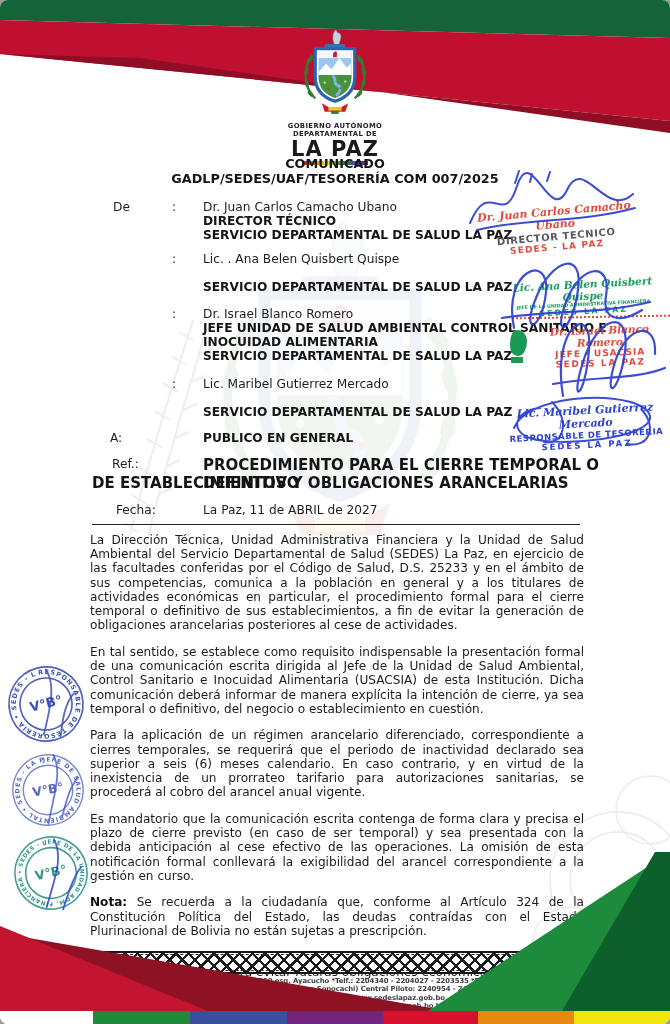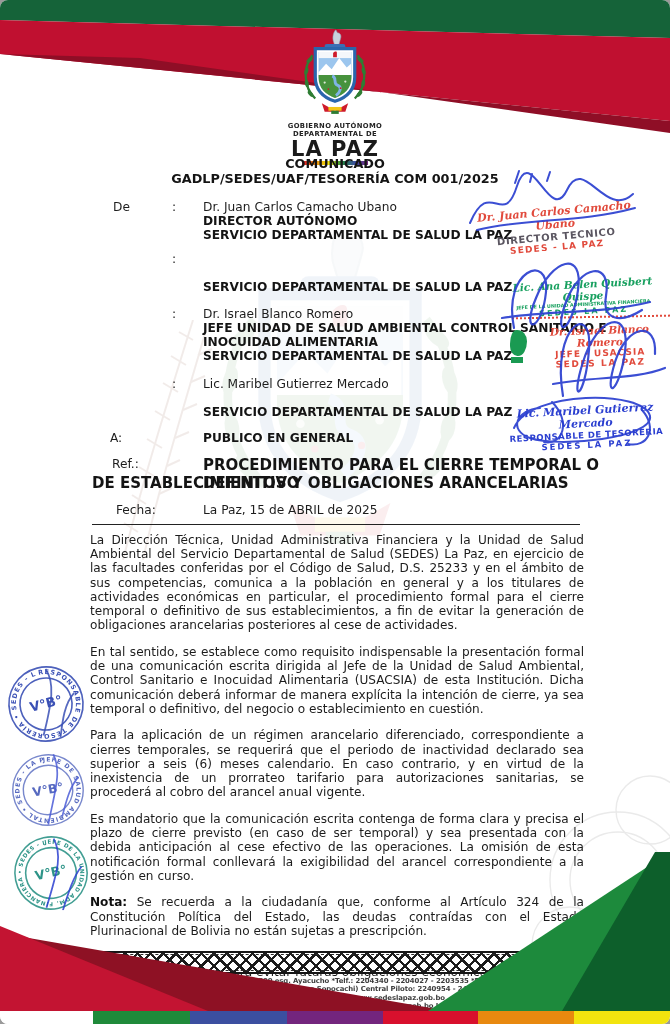--- a/index.html
+++ b/index.html
@@ -131,49 +131,50 @@
         <use href="#emblem-g"></use>
       </svg>
     <div class="org-small">GOBIERNO AUTÓNOMO</div>
     <div class="org-small">DEPARTAMENTAL DE</div>
     <div class="org-big">LA PAZ</div>
     <div class="rainbow"></div>
   </div>
 
   <div class="titleblock">
     <div>COMUNICADO</div>
-    <div>GADLP/SEDES/UAF/TESORERÍA COM 001/2025</div>
+    <div>GADLP/SEDES/UAF/TESORERÍA COM 007/2025</div>
   </div>
 
   <div class="lab" style="left:113px;top:200px">De</div>
   <div class="lab" style="left:172px;top:200px">:</div>
   <div class="val" style="left:203px;top:200px">Dr. Juan Carlos Camacho Ubano</div>
-  <div class="valb" style="left:203px;top:214px">DIRECTOR AUTÓNOMO</div>
+  <div class="valb" style="left:203px;top:214px">DIRECTOR TÉCNICO</div>
   <div class="valb" style="left:203px;top:228px">SERVICIO DEPARTAMENTAL DE SALUD LA PAZ</div>
 
   <div class="lab" style="left:172px;top:252px">:</div>
+  <div class="val" style="left:203px;top:252px">Lic. . Ana Belen  Quisbert Quispe</div>
   <div class="valb" style="left:203px;top:280px">SERVICIO DEPARTAMENTAL DE SALUD LA PAZ</div>
 
   <div class="lab" style="left:172px;top:307px">:</div>
   <div class="val" style="left:203px;top:307px">Dr. Israel Blanco Romero</div>
   <div class="valb" style="left:203px;top:321px">JEFE UNIDAD DE SALUD AMBIENTAL CONTROL SANITARIO E</div>
   <div class="valb" style="left:203px;top:335px">INOCUIDAD ALIMENTARIA</div>
   <div class="valb" style="left:203px;top:349px">SERVICIO DEPARTAMENTAL DE SALUD LA PAZ</div>
 
   <div class="lab" style="left:172px;top:377px">:</div>
   <div class="val" style="left:203px;top:377px">Lic. Maribel Gutierrez Mercado</div>
   <div class="valb" style="left:203px;top:405px">SERVICIO DEPARTAMENTAL DE SALUD LA PAZ</div>
 
   <div class="lab" style="left:110px;top:431px">A:</div>
   <div class="valb" style="left:203px;top:431px">PUBLICO EN GENERAL</div>
   <div class="lab" style="left:112px;top:457px">Ref.:</div>
   <div class="refb" style="left:203px;top:456px">PROCEDIMIENTO PARA EL CIERRE TEMPORAL O DEFINITIVO</div>
   <div class="refb" style="left:92px;top:474px">DE ESTABLECIMIENTOS Y OBLIGACIONES ARANCELARIAS</div>
   <div class="lab" style="left:116px;top:503px">Fecha:</div>
-  <div class="val" style="left:203px;top:503px">La Paz, 15 de ABRIL de 2025</div>
+  <div class="val" style="left:203px;top:503px">La Paz, 11 de ABRIL de 2027</div>
   <div class="rule"></div>
 
   <div class="bodytext">
     <p>La Dirección Técnica, Unidad Administrativa Financiera y la Unidad de Salud Ambiental del Servicio Departamental de Salud (SEDES) La Paz, en ejercicio de las facultades conferidas por el Código de Salud,  D.S. 25233  y en el ámbito de sus competencias, comunica a la población en general y a los titulares de actividades económicas en particular, el procedimiento formal para el cierre temporal o definitivo de sus establecimientos, a fin de evitar la generación de obligaciones arancelarias posteriores al cese de actividades.</p>
     <p>En tal sentido, se establece como requisito indispensable la presentación formal de una comunicación escrita dirigida al Jefe de la Unidad de Salud Ambiental, Control Sanitario e Inocuidad Alimentaria (USACSIA) de esta Institución. Dicha comunicación deberá informar de manera explícita la intención de cierre, ya sea temporal o definitivo, del negocio o establecimiento en cuestión.</p>
     <p>Para la aplicación de un régimen arancelario diferenciado, correspondiente a cierres temporales, se requerirá que el periodo de inactividad declarado sea superior a seis (6) meses calendario. En caso contrario, y en virtud de la inexistencia de un prorrateo tarifario para autorizaciones sanitarias, se procederá al cobro del arancel anual vigente.</p>
     <p>Es mandatorio que la comunicación escrita contenga de forma clara y precisa el plazo de cierre previsto (en caso de ser temporal) y sea presentada con la debida anticipación al cese efectivo de las operaciones. La omisión de esta notificación formal conllevará la exigibilidad del arancel correspondiente a la gestión en curso.</p>
     <p><strong>Nota:</strong> <span>Se recuerda a la ciudadanía que, conforme al Artículo 324 de la Constitución Política del Estado, las deudas contraídas con el Estado Plurinacional de Bolivia no están sujetas a prescripción.</span></p>
     <p>Se exhorta a la población a tomar conocimiento y dar estricto cumplimiento al presente comunicado para evitar futuras obligaciones económicas.</p>
   </div>

